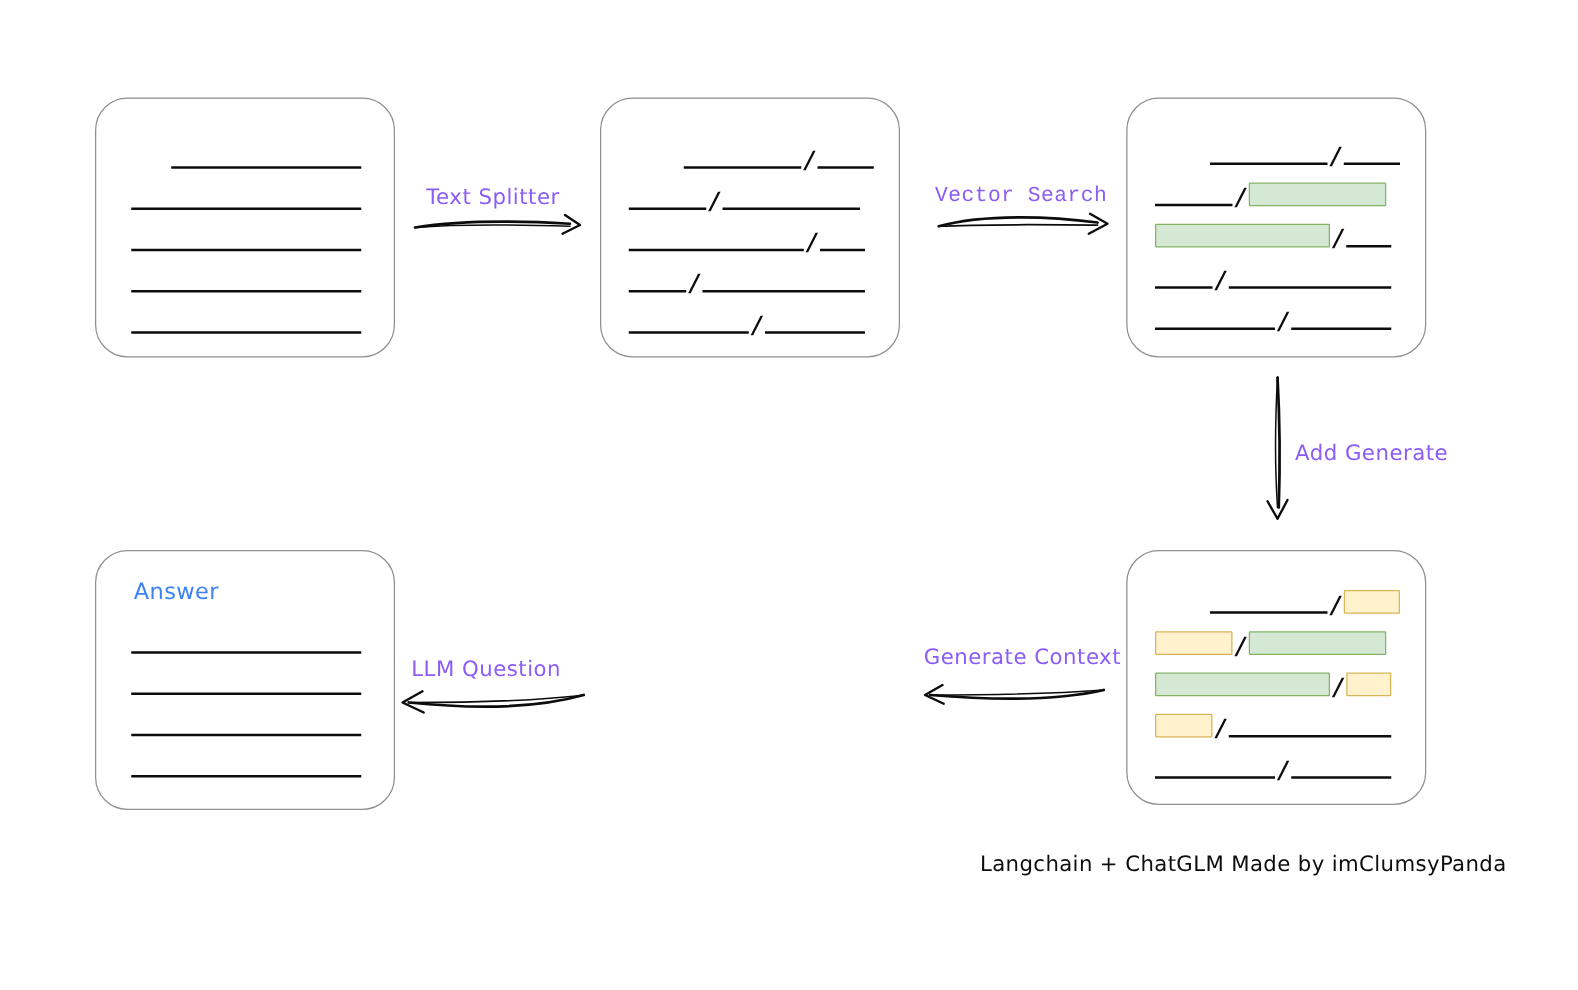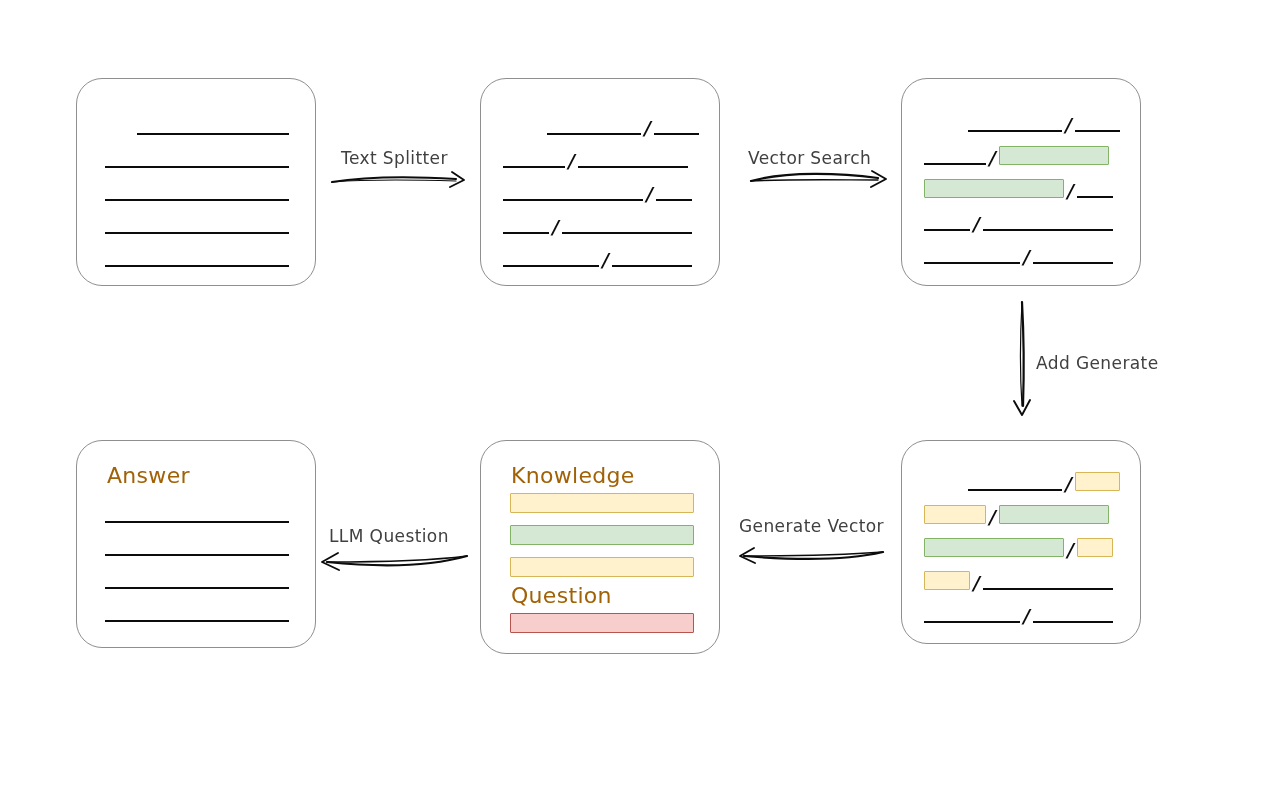--- a/index.html
+++ b/index.html
@@ -84,29 +84,29 @@
   .bar-yellow { background: #fff2cc; border: 1.4px solid #d6b656; }
   .bar-green  { background: #d5e8d4; border: 1.4px solid #82b366; }
   .bar-red    { background: #f8cecc; border: 1.4px solid #b85450; }
 
   
   .hand {
     position: absolute;
     font-family: "DejaVu Sans", sans-serif;
     font-size: 17px;
     letter-spacing: 0.4px;
-    color: #404040;
+    color: #8b5cf6;
     white-space: nowrap;
   }
   .card-title {
     position: absolute;
     font-family: "DejaVu Sans", sans-serif;
-    font-size: 22px;
+    font-size: 18px;
     letter-spacing: 0.3px;
-    color: #a16207;
+    color: #3b82f6;
     white-space: nowrap;
   }
   .credit {
     position: absolute;
     font-family: "DejaVu Sans", sans-serif;
     font-size: 17px;
     letter-spacing: 0.3px;
     color: #0d0d0d;
     white-space: nowrap;
   }
@@ -204,28 +204,20 @@
         <div class="seg rule" style="width: 184px;"></div>
       </div>
       <div class="line-row" style="left: 28px; top: 128px;">
         <div class="seg rule" style="width: 184px;"></div>
       </div>
       <div class="line-row" style="left: 28px; top: 161px;">
         <div class="seg rule" style="width: 184px;"></div>
       </div>
     </div>
 
-  <div class="doc-box" id="box-prompt" style="left:480px; top:440px; width:240px; height:214px;">
-    <div class="card-title" style="left:30px; top:22px;">Knowledge</div>
-    <div class="card-title" style="left:30px; top:142px;">Question</div>
-  <div class="bar bar-yellow" style="left: 29px; top: 52px; width: 184px;"></div>
-      <div class="bar bar-green" style="left: 29px; top: 84px; width: 184px;"></div>
-      <div class="bar bar-yellow" style="left: 29px; top: 116px; width: 184px;"></div>
-      <div class="bar bar-red" style="left: 29px; top: 172px; width: 184px;"></div>
-    </div>
 
   <div class="doc-box" id="box-context" style="left:901px; top:440px; width:240px; height:204px;">
       <div class="line-row" style="left: 66px; top: 30px;">
         <div class="seg rule" style="width: 94px;"></div>
         <span class="slash">/</span>
         <div class="seg chip-yellow" style="width: 45px;"></div>
       </div>
       <div class="line-row" style="left: 22px; top: 63px;">
         <div class="seg chip-yellow" style="width: 62px;"></div>
         <span class="slash">/</span>
@@ -248,42 +240,43 @@
       </div>
     </div>
 
   <div class="hand" style="left:341px; top:148px;">Text Splitter</div>
   <svg class="arrow-svg" style="left:330px; top:168px;" width="140" height="26" viewBox="0 0 140 26">
     <path d="M2,14 C40,8 92,9 126,11" fill="none" stroke="#0c0c0c" stroke-width="2.1" stroke-linecap="round"></path>
     <path d="M2,14 C40,11 92,12 126,13" fill="none" stroke="#0c0c0c" stroke-width="1.2" stroke-linecap="round"></path>
     <path d="M122,4 L134,12 L120,19" fill="none" stroke="#0c0c0c" stroke-width="1.9" stroke-linejoin="round" stroke-linecap="round"></path>
   </svg>
 
-  <div class="hand" style="left:748px; top:148px;">Vector Search</div>
+  <div class="hand" style="left:748px; top:148px;font-family:Liberation Mono, monospace;">Vector Search</div>
   <svg class="arrow-svg" style="left:748px; top:166px;" width="142" height="28" viewBox="0 0 142 28">
     <path d="M3,15 C40,5 92,7 130,12" fill="none" stroke="#0c0c0c" stroke-width="2.2" stroke-linecap="round"></path>
     <path d="M3,15 C42,13 94,14 130,14" fill="none" stroke="#0c0c0c" stroke-width="1.4" stroke-linecap="round"></path>
     <path d="M124,5 L138,13 L123,21" fill="none" stroke="#0c0c0c" stroke-width="1.9" stroke-linejoin="round" stroke-linecap="round"></path>
   </svg>
 
   <div class="hand" style="left:1036px; top:353px;">Add Generate</div>
   <svg class="arrow-svg" style="left:1008px; top:300px;" width="34" height="118" viewBox="0 0 34 118">
     <path d="M14,2 C16,38 16,76 15,106" fill="none" stroke="#0c0c0c" stroke-width="2.2" stroke-linecap="round"></path>
     <path d="M14,2 C12,38 12,76 14,106" fill="none" stroke="#0c0c0c" stroke-width="1.2" stroke-linecap="round"></path>
     <path d="M6,101 L14,115 L22,100" fill="none" stroke="#0c0c0c" stroke-width="1.9" stroke-linejoin="round" stroke-linecap="round"></path>
   </svg>
 
-  <div class="hand" style="left:739px; top:516px;">Generate Vector</div>
+  <div class="hand" style="left:739px; top:516px;">Generate Context</div>
   <svg class="arrow-svg" style="left:736px; top:542px;" width="150" height="26" viewBox="0 0 150 26">
     <path d="M147,10 C108,19 56,18 8,14" fill="none" stroke="#0c0c0c" stroke-width="2.2" stroke-linecap="round"></path>
     <path d="M147,10 C108,13 56,14 8,14" fill="none" stroke="#0c0c0c" stroke-width="1.3" stroke-linecap="round"></path>
     <path d="M18,6 L4,14 L19,21" fill="none" stroke="#0c0c0c" stroke-width="1.9" stroke-linejoin="round" stroke-linecap="round"></path>
   </svg>
 
   <div class="hand" style="left:329px; top:526px;">LLM Question</div>
   <svg class="arrow-svg" style="left:318px; top:548px;" width="152" height="26" viewBox="0 0 152 26">
     <path d="M149,8 C110,19 58,19 9,14" fill="none" stroke="#0c0c0c" stroke-width="2.2" stroke-linecap="round"></path>
     <path d="M149,8 C110,13 58,14 9,14" fill="none" stroke="#0c0c0c" stroke-width="1.3" stroke-linecap="round"></path>
     <path d="M20,5 L4,14 L21,22" fill="none" stroke="#0c0c0c" stroke-width="1.9" stroke-linejoin="round" stroke-linecap="round"></path>
   </svg>
 
+  <div class="credit" style="left:784px; top:682px;">Langchain + ChatGLM Made by imClumsyPanda</div>
 
 </div>
 
 </body></html>

